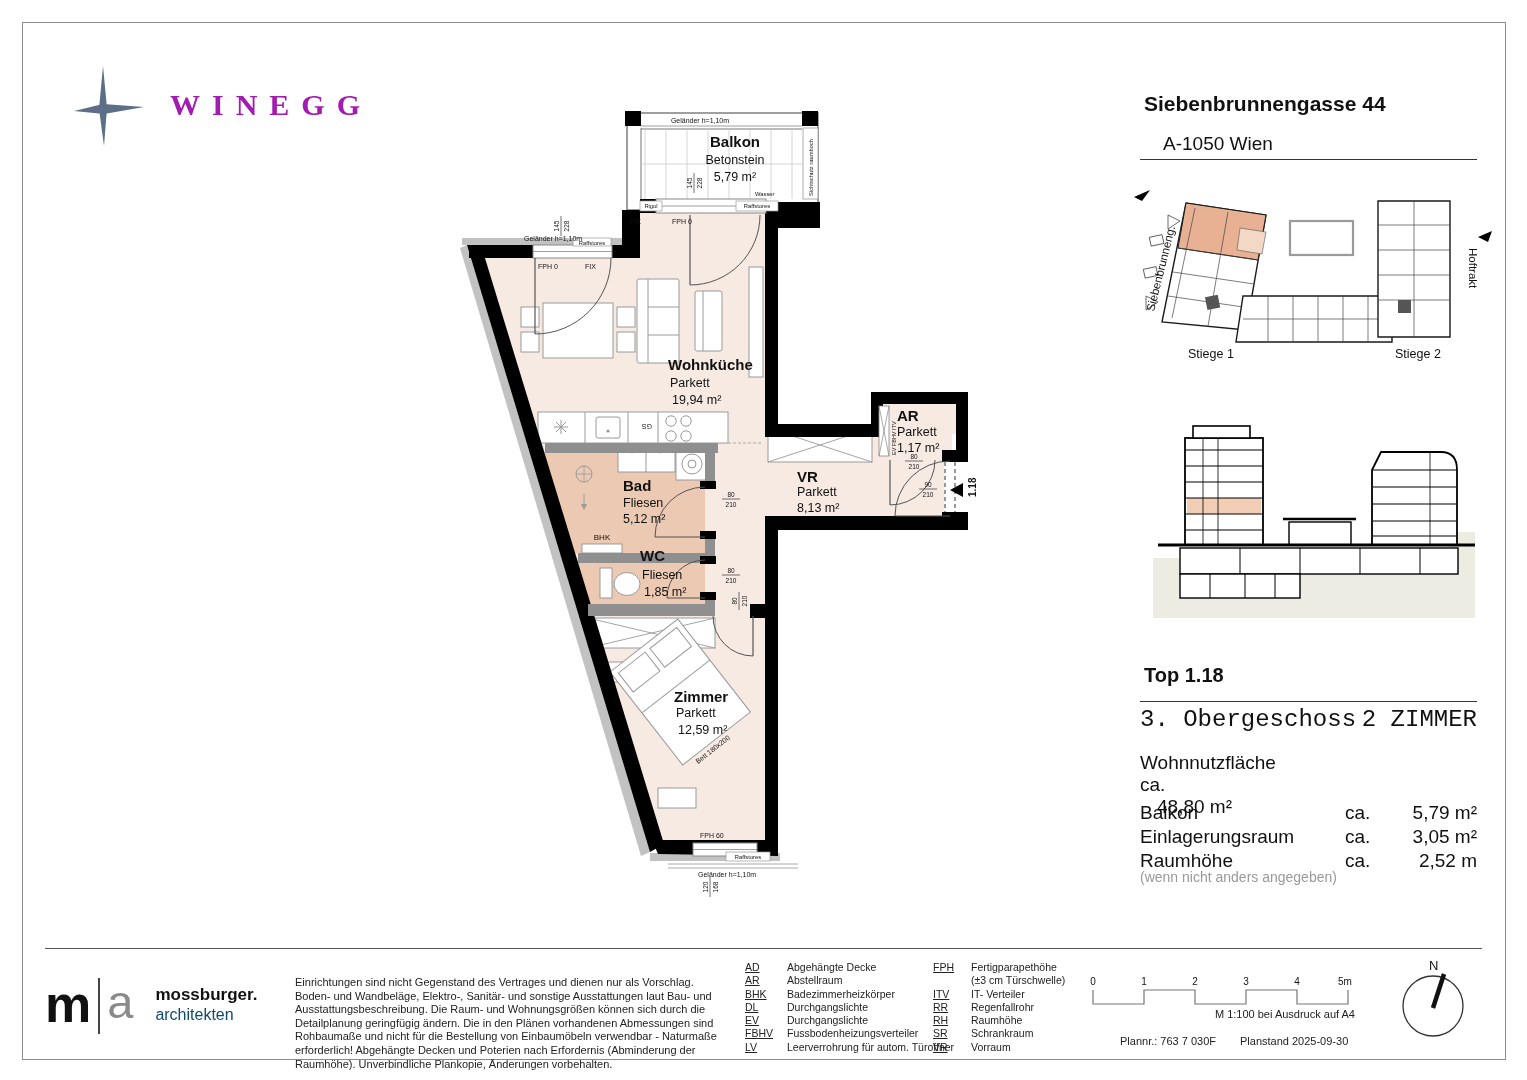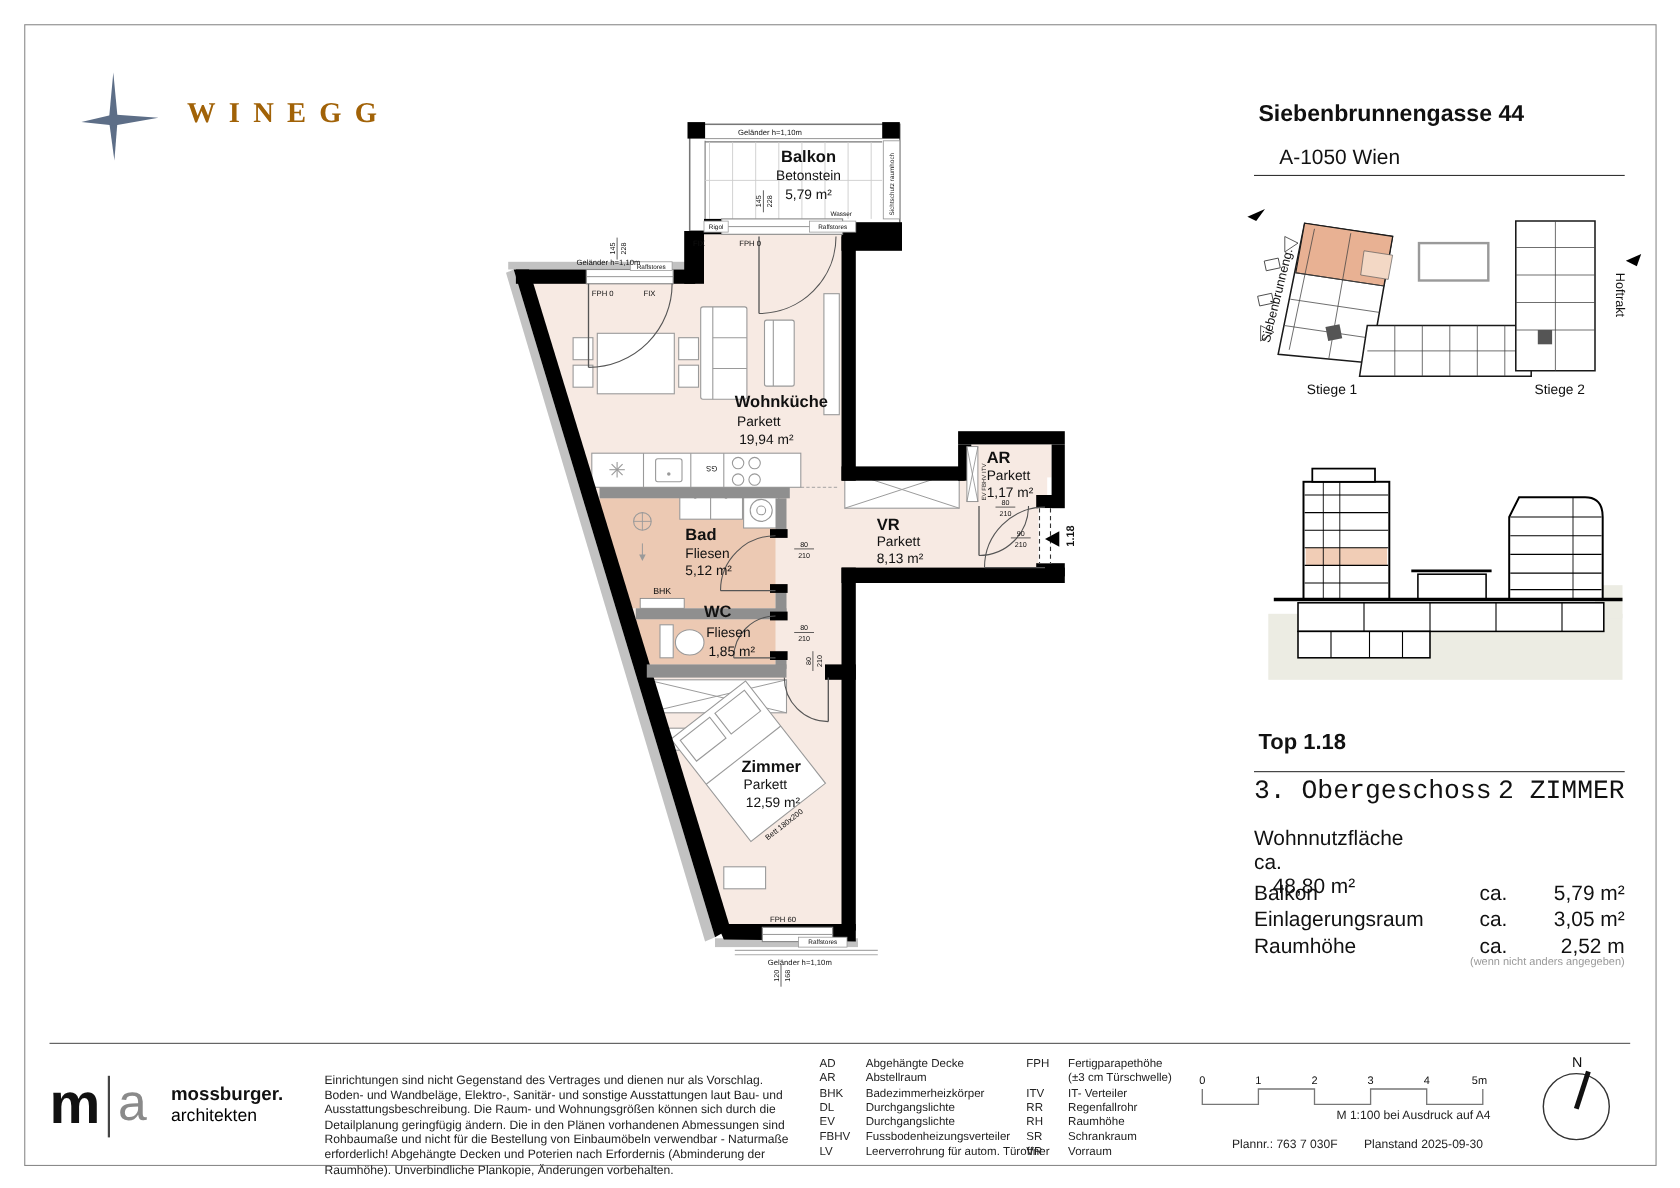--- a/index.html
+++ b/index.html
@@ -1,38 +1,38 @@
 <!DOCTYPE html>
 <html><head>
 <meta charset="utf-8">
 <style>
   html,body{margin:0;padding:0;background:#fff;}
   body{width:1527px;height:1080px;position:relative;font-family:"Liberation Sans",sans-serif;color:#111;overflow:hidden;}
   .abs{position:absolute;}
   .pageborder{left:22px;top:22px;width:1482px;height:1036px;border:1px solid #8a8a8a;}
-  .brandtext{font-family:"Liberation Serif",serif;font-size:26px;font-weight:700;letter-spacing:12px;color:#a16207;}
+  .brandtext{font-family:"Liberation Serif",serif;font-size:30px;font-weight:700;letter-spacing:12px;color:#a21caf;}
   .ptitle{font-size:21px;font-weight:bold;}
   .pcity{font-size:19px;margin-left:16px;}
   .hline{border-top:1.3px solid #333;height:0;}
   .toptitle{font-size:20px;font-weight:bold;}
   .rowflex{display:flex;justify-content:space-between;font-size:24px;font-family:Liberation Mono, monospace;}
   .mrow{display:flex;font-size:19px;}
   .mrow .lab{flex:1;}
   .mrow .ca{width:40px;}
   .mrow .val{width:92px;text-align:right;}
-  .note{font-size:10px;color:#999;text-align:right;}
+  .note{font-size:14px;color:#999;text-align:left;}
   .footline{border-top:1px solid #555;height:0;}
   .disc{font-size:11px;line-height:13.6px;color:#222;}
   .lrow{display:flex;font-size:10.5px;line-height:13.3px;color:#222;}
-  .lrow .ab{width:42px;flex:none;}
+  .lrow .ab{width:42px;flex:none;text-decoration:underline;}
   .lrow2 .ab{width:38px;flex:none;}
   .m-big{font-size:52px;font-weight:bold;color:#111;line-height:1;}
   .a-big{font-size:47px;color:#8a8a8a;line-height:1;}
   .archname{font-size:17px;font-weight:bold;color:#111;line-height:1.1;}
-  .archsub{font-size:16px;color:#000000;line-height:1.2;}
+  .archsub{font-size:16px;color:#0c4a6e;line-height:1.2;}
   .small-print{font-size:11px;color:#222;}
   svg text{font-family:"Liberation Sans",sans-serif;fill:#111;}
   .rn{font-size:15px;font-weight:bold;}
   .rf{font-size:12.5px;}
   .dim{font-size:6.5px;text-anchor:middle;}
   .tiny{font-size:7px;}
   .micro{font-size:5.8px;}
   .wall{fill:#000;}
   .gwall{fill:#8f8f8f;}
   .trim{fill:#c2c2c2;}

